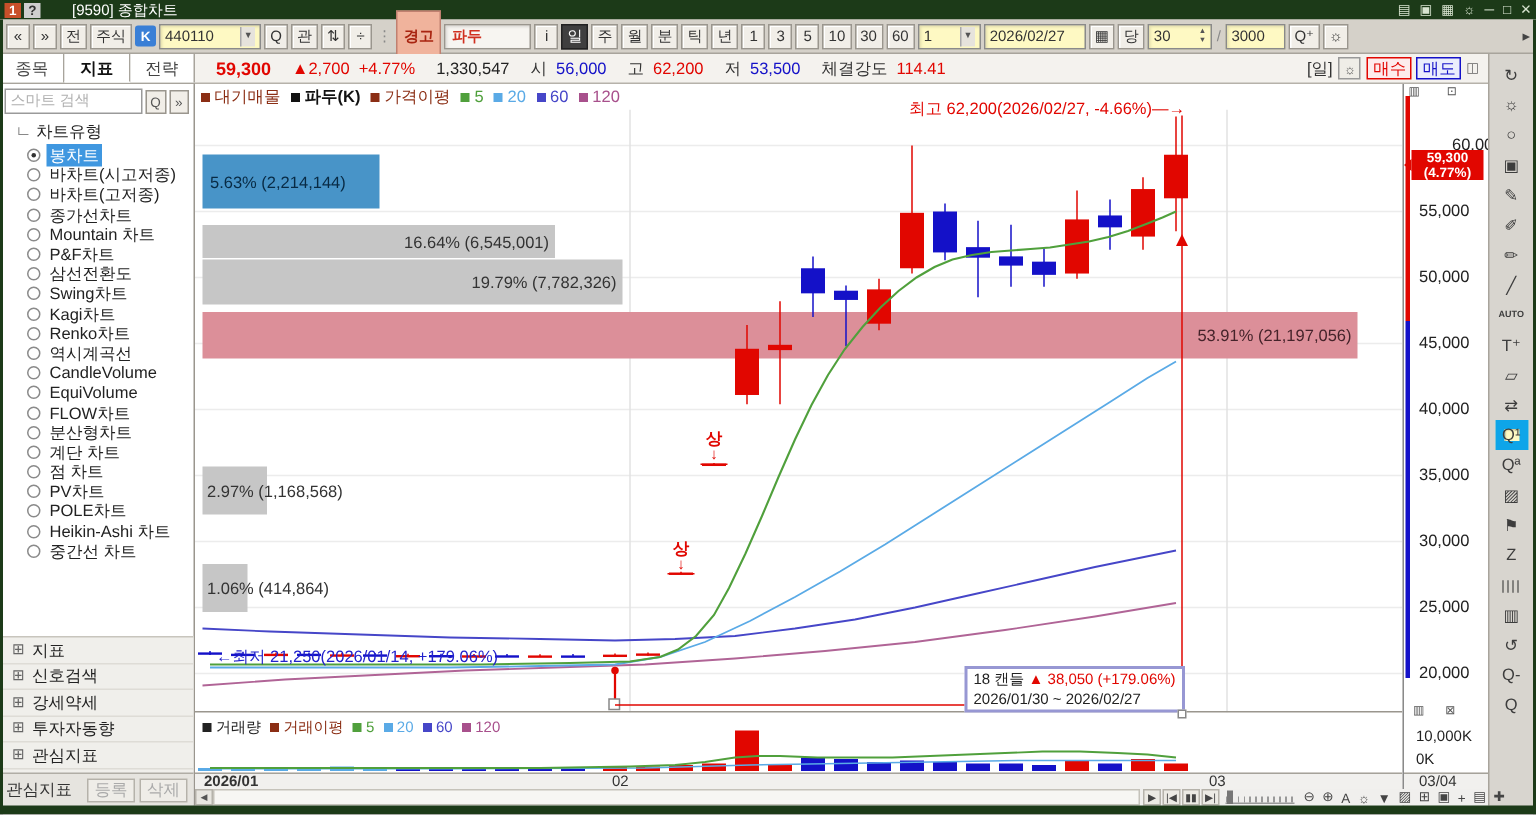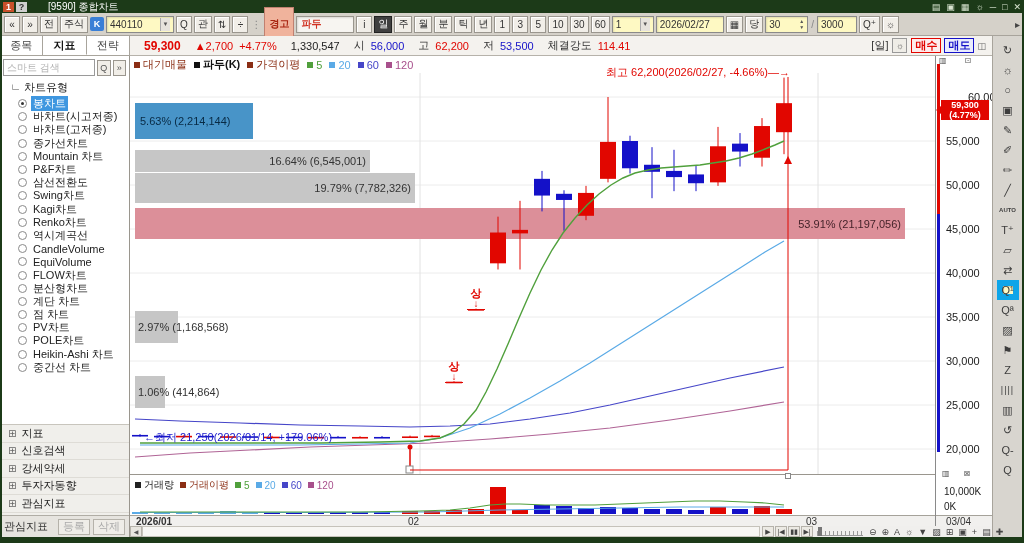--- a/index.html
+++ b/index.html
@@ -35,21 +35,21 @@
   .infobar { position:absolute; left:130px; top:36px; width:862px; height:20px; background:#f4f2ee; border-bottom:1px solid #b6b2aa; display:flex; align-items:center; padding:0 6px 0 14px; white-space:nowrap; }
   .infobar .price { color:#e10600; font-weight:bold; font-size:12px; }
   .infobar .red { color:#e10600; }
   .infobar .blue { color:#1411c8; }
   .infobar .dim { color:#222; }
   .infobar .lab { color:#333; }
   .ib { margin-right:14px; }
   .ib.sm { margin-right:6px; }
   .modebox { margin-left:auto; color:#333; }
   .minigear { width:15px; height:15px; border:1px solid #999; background:#efede7; display:inline-flex; align-items:center; justify-content:center; margin:0 4px; font-size:9px; color:#555; }
-  .buybtn, .sellbtn { height:15px; padding:4px 3px; display:inline-flex; align-items:center; font-weight:bold; margin-right:3px; }
+  .buybtn, .sellbtn { height:15px; padding:4px 3px; display:inline-flex; align-items:center; font-weight:normal; margin-right:3px; }
   .buybtn { color:#e10600; border:1px solid #e10600; background:#fdecec; }
   .sellbtn { color:#1411c8; border:1px solid #1411c8; background:#eaedfc; }
   .splitbtn { color:#666; font-size:9px; }
 
   
   .sidebar { position:absolute; left:0; top:56px; width:130px; height:481px; background:#fff; border-right:1px solid #9a968e; }
   .sb-search { display:flex; align-items:center; gap:2px; padding:3px 3px; }
   .sb-search input { width:92px; height:17px; border:1px solid #9a9a9a; padding:0 3px; font-size:10px; color:#333; }
   .sb-search input::placeholder { color:#b0b0b0; }
   .sb-sbtn { width:16px; height:16px; border:1px solid #9a968e; background:#f1eee8; display:inline-flex; align-items:center; justify-content:center; font-size:9px; color:#555; }
@@ -477,20 +477,25 @@
     <div id="lims">
         <div class="lim" style="left: 315px; top: 305px;">
           <div>상</div>
           <div class="ar">↓</div>
         </div>
         <div class="lim" style="left: 337px; top: 232px;">
           <div>상</div>
           <div class="ar">↓</div>
         </div>
       </div>
+    <div class="ttip">
+      <div><span>18 캔들</span>
+        <span class="r">▲ 38,050 (+179.06%)</span></div>
+      <div>2026/01/30 ~ 2026/02/27</div>
+    </div>
     <div class="resize-dot"></div>
     <div class="divider"></div>
     <svg class="volsvg" id="volsvg" width="805" height="38">
         <rect x="2" y="35" width="16" height="2" fill="#5aaae6"></rect>
         <rect x="24" y="35" width="16" height="2" fill="#5aaae6"></rect>
         <rect x="46" y="35" width="16" height="2" fill="#5aaae6"></rect>
         <rect x="68" y="35" width="16" height="2" fill="#5aaae6"></rect>
         <rect x="90" y="34" width="16" height="3" fill="#5aaae6"></rect>
         <rect x="112" y="35" width="16" height="2" fill="#5aaae6"></rect>
         <rect x="134" y="35" width="16" height="2" fill="#1411c8"></rect>

